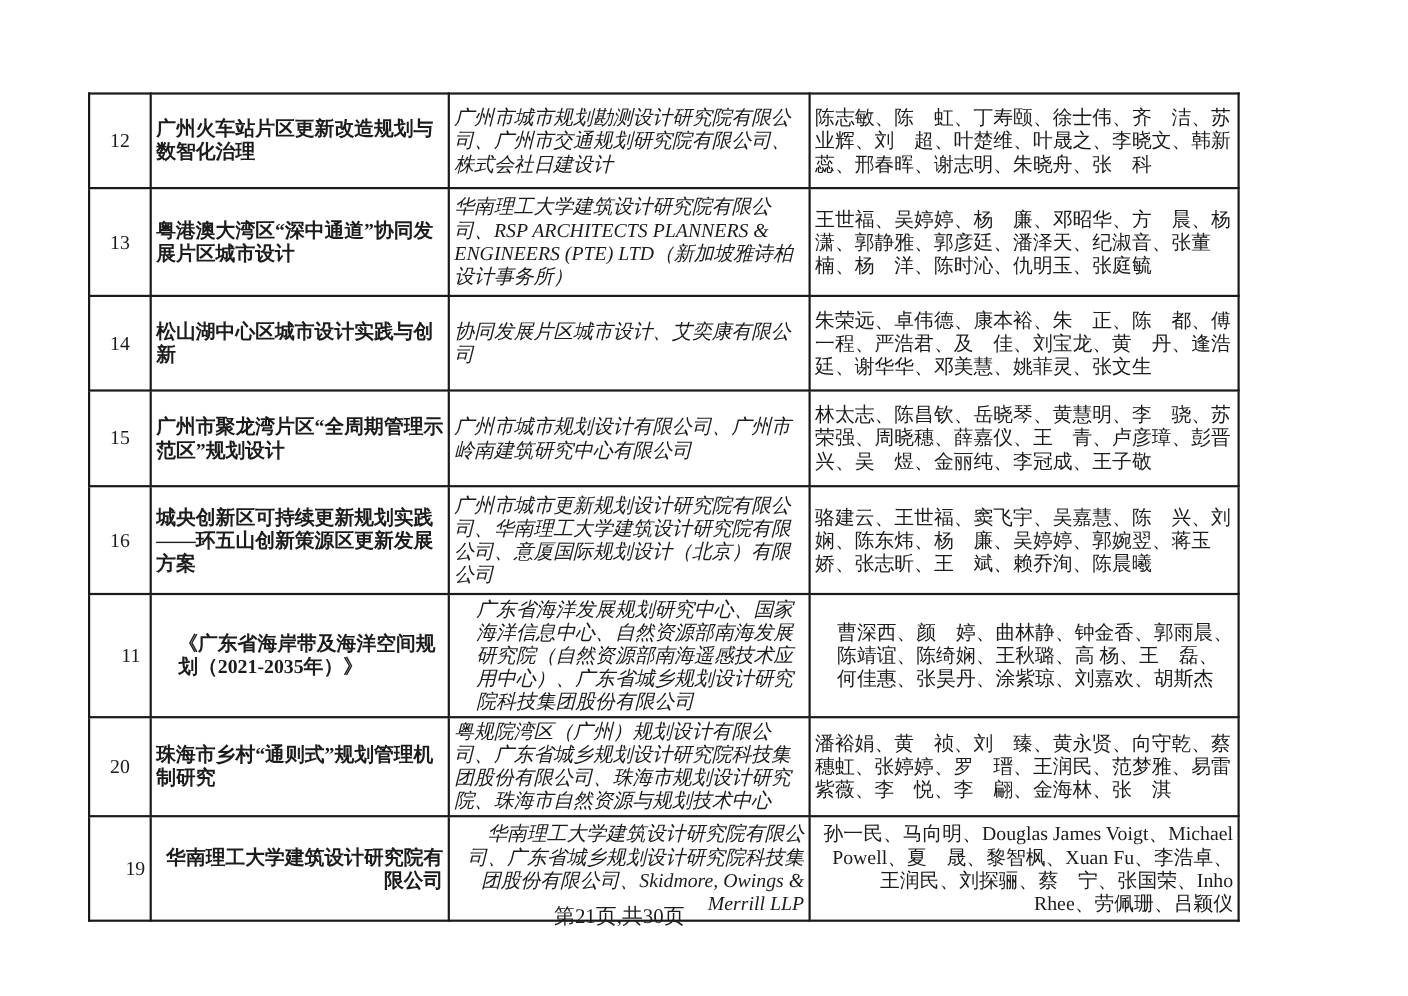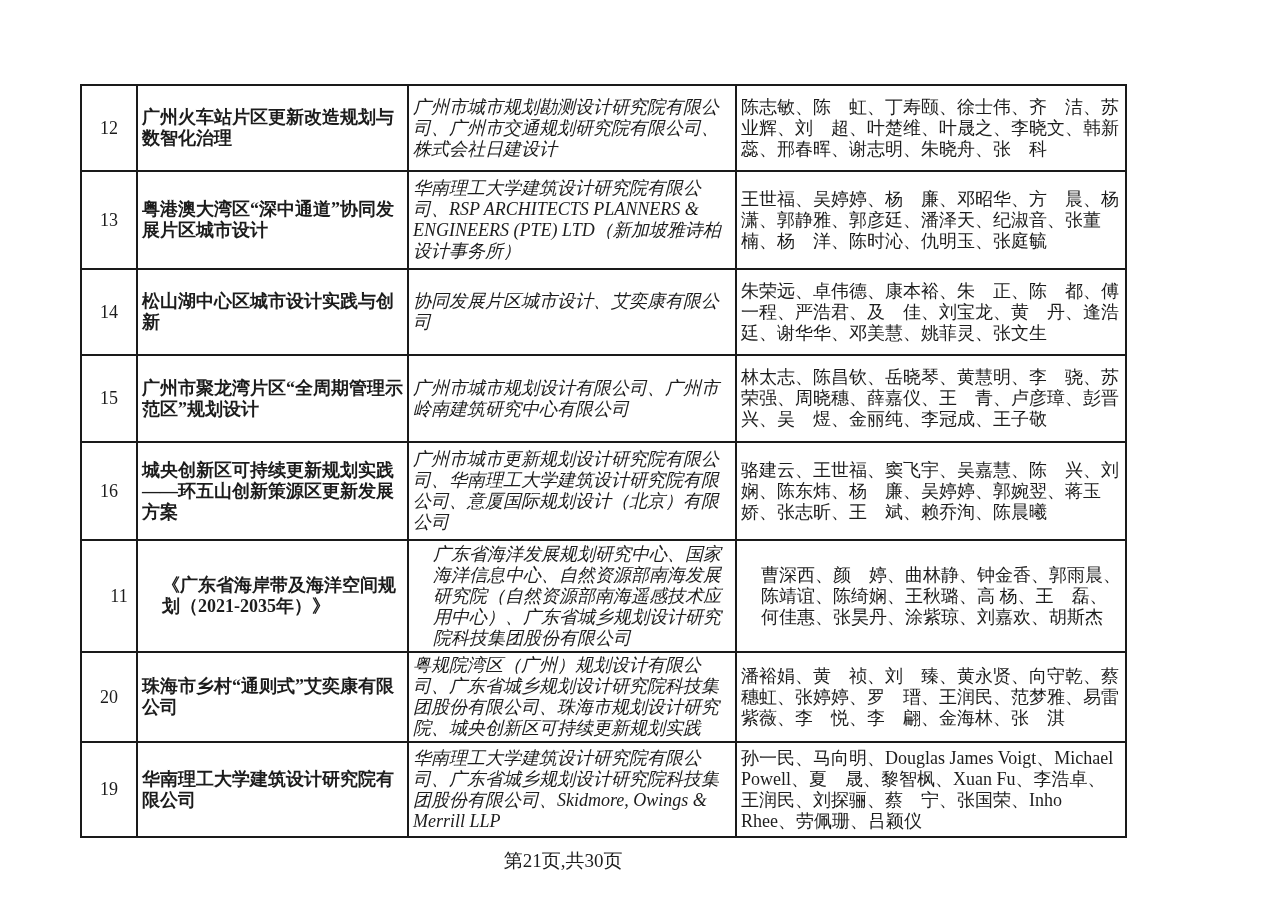--- a/index.html
+++ b/index.html
@@ -52,25 +52,25 @@
     padding-left: 5px;
     padding-right: 3px;
   }
   tr.r-12 td { height: 80px; }
   tr.r-13 td { height: 92px; }
   tr.r-14 td { height: 80px; }
   tr.r-15 td { height: 81px; }
   tr.r-16 td { height: 92px; }
   tr.r-17 td { height: 106px; padding-left: 24px; }
   tr.r-18 td { height: 82px; }
-  tr.r-19 td { height: 89px; }
+  tr.r-19 td { height: 89px; text-align: right; }
   .page-footer {
     position: absolute;
     left: 0;
-    top: 848px;
+    top: 820px;
     width: 1126px;
     text-align: center;
     font-size: 19px;
     color: #1c1c1c;
   }
 </style>
 </head>
 <body>
 
 <div class="table-wrap">
@@ -113,22 +113,22 @@
         <td class="c-names">骆建云、王世福、窦飞宇、吴嘉慧、陈　兴、刘娴、陈东炜、杨　廉、吴婷婷、郭婉翌、蒋玉娇、张志昕、王　斌、赖乔洵、陈晨曦</td>
       </tr>
       <tr class="r-17">
         <td class="c-no">11</td>
         <td class="c-title">《广东省海岸带及海洋空间规划（2021-2035年）》</td>
         <td class="c-org">广东省海洋发展规划研究中心、国家海洋信息中心、自然资源部南海发展研究院（自然资源部南海遥感技术应用中心）、广东省城乡规划设计研究院科技集团股份有限公司</td>
         <td class="c-names">曹深西、颜　婷、曲林静、钟金香、郭雨晨、陈靖谊、陈绮娴、王秋璐、高 杨、王　磊、何佳惠、张昊丹、涂紫琼、刘嘉欢、胡斯杰</td>
       </tr>
       <tr class="r-18">
         <td class="c-no">20</td>
-        <td class="c-title">珠海市乡村“通则式”艾奕康有限公司</td>
-        <td class="c-org">粤规院湾区（广州）规划设计有限公司、广东省城乡规划设计研究院科技集团股份有限公司、珠海市规划设计研究院、城央创新区可持续更新规划实践</td>
+        <td class="c-title">珠海市乡村“通则式”规划管理机制研究</td>
+        <td class="c-org">粤规院湾区（广州）规划设计有限公司、广东省城乡规划设计研究院科技集团股份有限公司、珠海市规划设计研究院、珠海市自然资源与规划技术中心</td>
         <td class="c-names">潘裕娟、黄　祯、刘　臻、黄永贤、向守乾、蔡穗虹、张婷婷、罗　瑨、王润民、范梦雅、易雷紫薇、李　悦、李　翩、金海林、张　淇</td>
       </tr>
       <tr class="r-19">
         <td class="c-no">19</td>
         <td class="c-title">华南理工大学建筑设计研究院有限公司</td>
         <td class="c-org">华南理工大学建筑设计研究院有限公司、广东省城乡规划设计研究院科技集团股份有限公司、Skidmore, Owings &amp; Merrill LLP</td>
         <td class="c-names">孙一民、马向明、Douglas James Voigt、Michael Powell、夏　晟、黎智枫、Xuan Fu、李浩卓、王润民、刘探骊、蔡　宁、张国荣、Inho Rhee、劳佩珊、吕颖仪</td>
       </tr>
     </tbody>
   </table>

